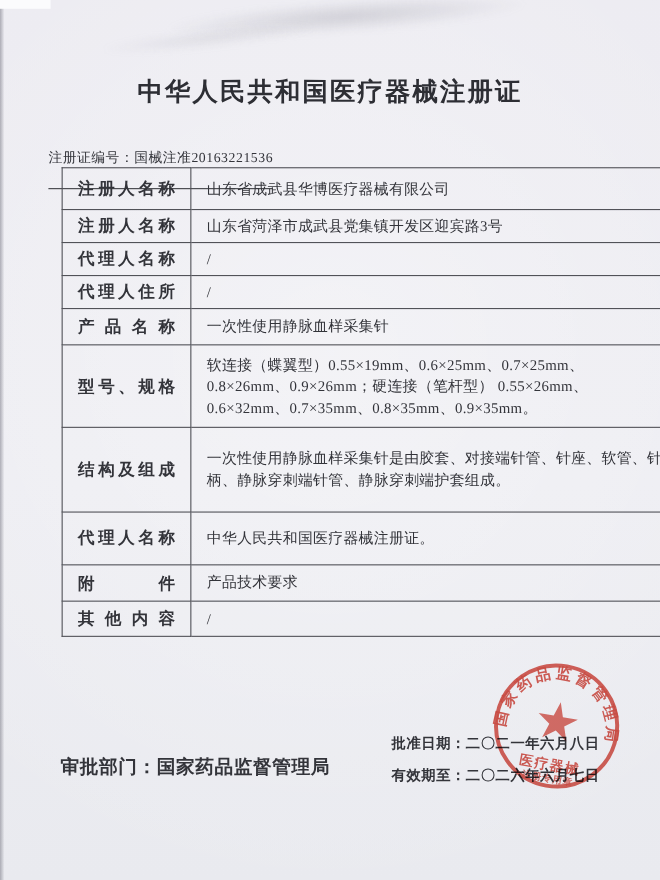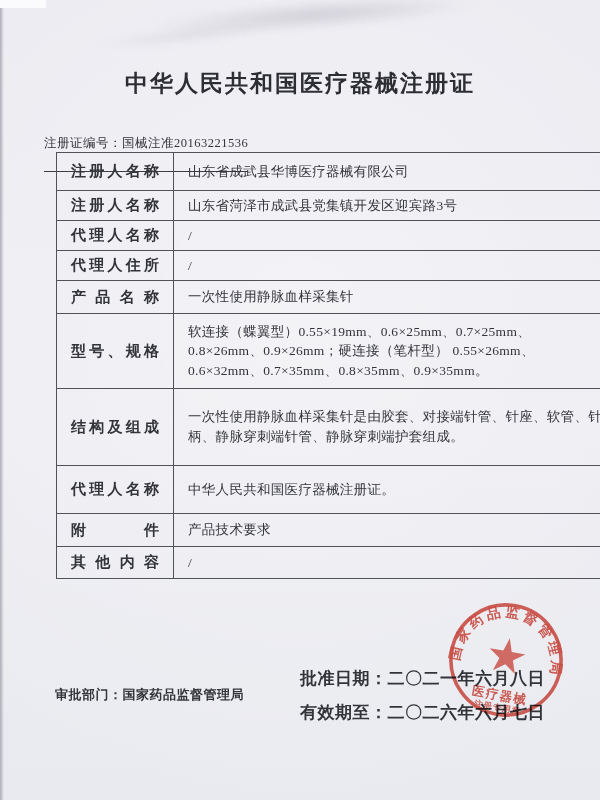--- a/index.html
+++ b/index.html
@@ -48,22 +48,22 @@
     border:1.4px solid var(--border);
     vertical-align:middle;
   }
   td.lbl{width:117px;font-weight:bold;font-size:15px;padding:0 14px;}
   td.lbl .j{display:block;text-align:justify;text-align-last:justify;}
   td.val{font-size:13.5px;padding:2px 10px 2px 14px;line-height:1.45;letter-spacing:.3px;}
   tr.r0{height:38px} tr.r1{height:32px} tr.r2{height:30px} tr.r3{height:30px}
   tr.r4{height:30px} tr.r5{height:33px} tr.r6{height:75px} tr.r7{height:77px}
   tr.r8{height:48px} tr.r9{height:33px} tr.r10{height:32px} tr.r11{height:57px}
 
-  .dept{position:absolute;left:55px;top:686px;font-size:13px;font-weight:bold;letter-spacing:.5px;}
-  .dates{position:absolute;right:55px;top:667px;font-size:17px;font-weight:bold;letter-spacing:.5px;text-align:right;}
+  .dept{position:absolute;left:55px;top:686px;font-size:17px;font-weight:bold;letter-spacing:.5px;}
+  .dates{position:absolute;right:55px;top:667px;font-size:13px;font-weight:bold;letter-spacing:.5px;text-align:right;}
   .dates .line{display:block;margin-bottom:11px;}
 
   .seal{
     position:absolute;left:446px;top:600px;width:120px;height:120px;
     transform:rotate(10deg);
     mix-blend-mode:multiply;opacity:.93;
   }
   .seal svg{width:100%;height:100%;}
   .seal text{fill:var(--seal-red);font-family:"Liberation Serif","DejaVu Serif",serif;font-weight:bold;}
 </style>

